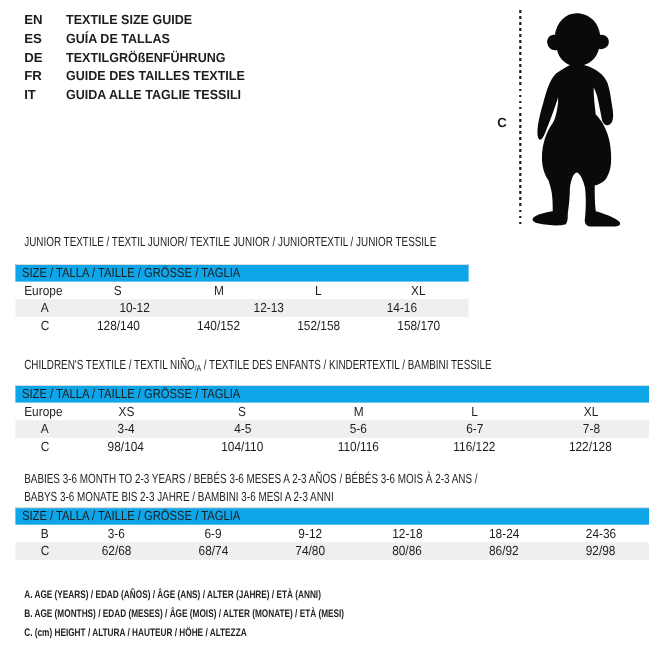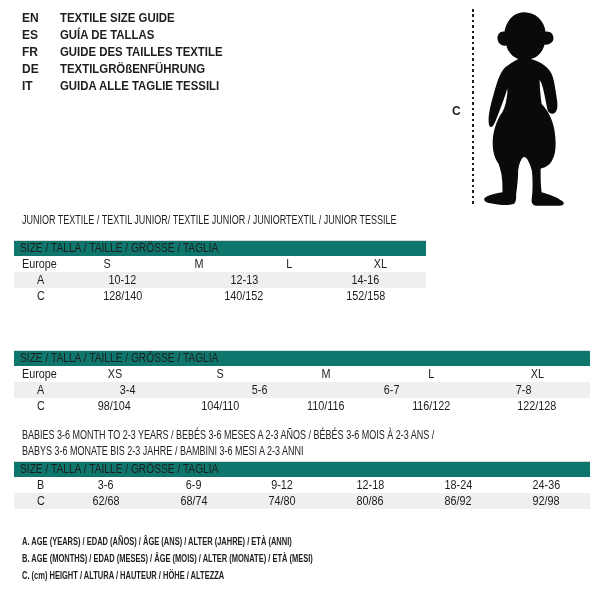--- a/index.html
+++ b/index.html
@@ -26,21 +26,21 @@
   }
   .c-label { position:absolute; left:452px; top:104px; font-weight:700; font-size:12px; }
   .baby-svg { position:absolute; left:479px; top:8px; }
 
   
   .sec-head { position:absolute; left:22px; font-weight:400; font-size:12px; line-height:16px; white-space:nowrap; }
   .sub-a { font-size:8px; vertical-align:-2px; }
 
   
   .sg-table { position:absolute; left:14px; }
-  .band { height:16px; line-height:16px; background:#0f766e; box-shadow:inset 0 1px 0 #d9d9d9; padding-left:6px; font-size:12px; }
+  .band { height:16px; line-height:16px; background:#0ea5e9; box-shadow:inset 0 1px 0 #d9d9d9; padding-left:6px; font-size:12px; }
   .trow { display:flex; height:16px; line-height:16px; font-size:12px; }
   .sg-table .trow:nth-child(3) { background:#efefef; }
   .tlabel { width:42px; padding-left:6px; text-align:center; }
   .tcell { flex:1; text-align:center; }
 
   
   .footnotes { position:absolute; left:22px; top:533px; font-weight:700; font-size:10px; }
   .fn-row { height:17px; line-height:17px; white-space:nowrap; }
 </style>
 </head>
@@ -49,24 +49,24 @@
 <div class="page">
 
   <div class="lang-block">
     <div class="lang-row">
       <span class="lang-code">EN</span><span class="lang-title">TEXTILE SIZE GUIDE</span>
     </div>
     <div class="lang-row">
       <span class="lang-code">ES</span><span class="lang-title">GUÍA DE TALLAS</span>
     </div>
     <div class="lang-row">
-      <span class="lang-code">FR</span><span class="lang-title">GUIDE DES TAILLES TEXTILE</span>
+      <span class="lang-code">DE</span><span class="lang-title">TEXTILGRÖßENFÜHRUNG</span>
     </div>
     <div class="lang-row">
-      <span class="lang-code">DE</span><span class="lang-title">TEXTILGRÖßENFÜHRUNG</span>
+      <span class="lang-code">FR</span><span class="lang-title">GUIDE DES TAILLES TEXTILE</span>
     </div>
     <div class="lang-row">
       <span class="lang-code">IT</span><span class="lang-title">GUIDA ALLE TAGLIE TESSILI</span>
     </div>
   </div>
 
   <div class="measure-line"></div>
   <div class="c-label">C</div>
   <svg class="baby-svg" width="90" height="200" viewBox="0 0 92 200">
     <path fill="#0a0a0a" d="M46 2 C58 2 67 11 68 22 C73 21 77 25 76 30 C75 34 70 36 67 35 C65 43 60 48 53 50 C64 53 72 59 75 67 C77 73 78 80 79 87 C80 93 81 99 79 103 C77 107 72 107 70 102 C69 97 68 92 67 87 C66 82 65 76 62 71 C62 79 63 88 64 96 C70 102 75 111 77 122 C79 134 79 146 75 153 C73 158 68 161 63 162 C63 170 63 179 64 186 C71 188 80 191 85 195 C88 197 87 200 82 200 L59 200 C55 200 53 197 54 192 C55 183 55 172 54 164 C52 156 49 150 46 150 C43 151 41 157 40 164 C40 172 39 181 38 188 C38 192 38 196 36 198 C30 200 20 199 10 197 C5 196 4 193 7 191 C12 188 18 187 24 186 C24 180 24 175 23 168 C22 163 21 160 20 157 C16 152 14 144 14 136 C14 124 18 112 24 104 C27 99 28 92 29 85 C29 83 29 81 29 80 C26 90 21 103 17 113 C14 121 11 121 10 116 C9 108 12 96 15 86 C18 75 21 64 27 58 C33 54 38 51 40 50 C35 48 30 44 28 36 C24 37 20 35 19 30 C18 25 22 21 26 22 C28 10 36 2 46 2 Z"></path>
@@ -88,36 +88,41 @@
       <span class="tlabel"><span class="cx9l">A</span></span>
       <span class="tcell"><span class="cx9c">10-12</span></span>
       <span class="tcell"><span class="cx9c">12-13</span></span>
       <span class="tcell"><span class="cx9c">14-16</span></span>
     </div>
     <div class="trow">
       <span class="tlabel"><span class="cx9l">C</span></span>
       <span class="tcell"><span class="cx9c">128/140</span></span>
       <span class="tcell"><span class="cx9c">140/152</span></span>
       <span class="tcell"><span class="cx9c">152/158</span></span>
+      <span class="tcell"><span class="cx9c">158/170</span></span>
     </div>
   </div>
 
+  <div class="sec-head" style="top:323px;">
+    <span class="cx"><span>CHILDREN'S TEXTILE / TEXTIL NIÑO</span><sub class="sub-a">/A</sub><span> / TEXTILE DES ENFANTS / KINDERTEXTIL / BAMBINI TESSILE</span></span>
+  </div>
   <div class="sg-table" style="top:350px; width:576px;">
     <div class="band"><span class="cx85l">SIZE / TALLA / TAILLE / GRÖSSE / TAGLIA</span></div>
     <div class="trow">
       <span class="tlabel"><span class="cx9l">Europe</span></span>
       <span class="tcell"><span class="cx9c">XS</span></span>
       <span class="tcell"><span class="cx9c">S</span></span>
       <span class="tcell"><span class="cx9c">M</span></span>
       <span class="tcell"><span class="cx9c">L</span></span>
       <span class="tcell"><span class="cx9c">XL</span></span>
     </div>
     <div class="trow">
       <span class="tlabel"><span class="cx9l">A</span></span>
       <span class="tcell"><span class="cx9c">3-4</span></span>
+      <span class="tcell"><span class="cx9c">4-5</span></span>
       <span class="tcell"><span class="cx9c">5-6</span></span>
       <span class="tcell"><span class="cx9c">6-7</span></span>
       <span class="tcell"><span class="cx9c">7-8</span></span>
     </div>
     <div class="trow">
       <span class="tlabel"><span class="cx9l">C</span></span>
       <span class="tcell"><span class="cx9c">98/104</span></span>
       <span class="tcell"><span class="cx9c">104/110</span></span>
       <span class="tcell"><span class="cx9c">110/116</span></span>
       <span class="tcell"><span class="cx9c">116/122</span></span>

